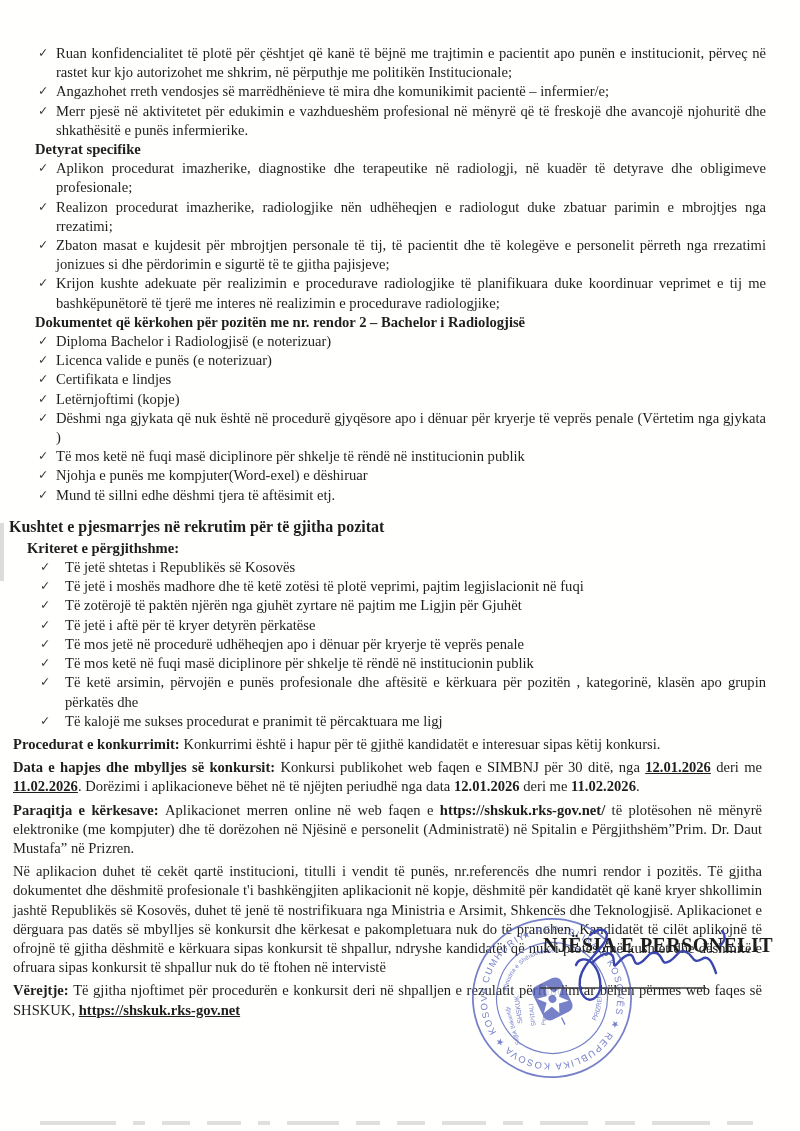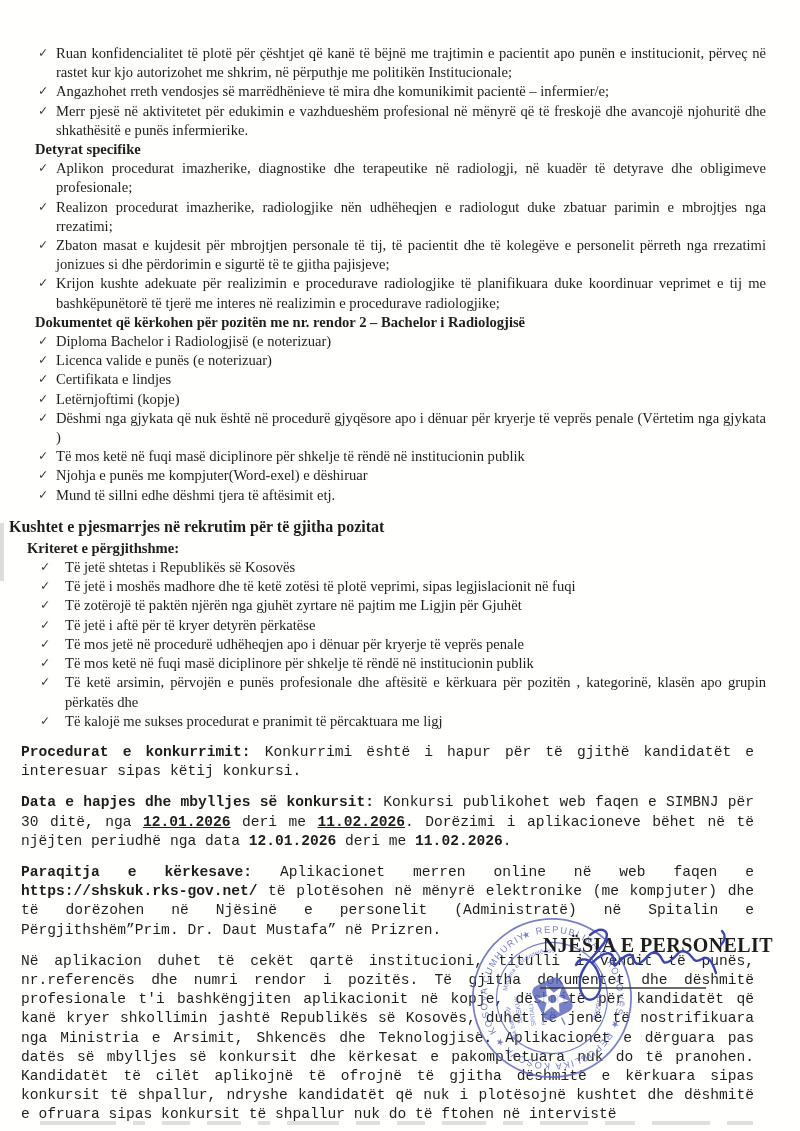--- a/index.html
+++ b/index.html
@@ -10,21 +10,21 @@
     -webkit-font-smoothing:antialiased;
   }
   ul.checklist{list-style:none;margin:0;padding:0;}
   .checklist li{position:relative;text-align:justify;}
   .checklist .check{position:absolute;left:0;top:0;font-size:12.5px;color:#3a3a3a;}
   .sec1 li{margin-left:29px;padding-left:18px;}
   .sec2 li{margin-left:31px;padding-left:25px;}
   .sec-heading{font-weight:bold;margin-left:26px;}
   .center-heading{font-weight:bold;text-align:left;margin:12px 0 2px 0;font-size:16px;line-height:20px;}
   .criteria-heading{font-weight:bold;margin-left:18px;}
-  .para{text-align:justify;margin:12px;font-family:Liberation Mono, monospace;}
+  .para{text-align:justify;margin:4px;}
   .b{font-weight:bold;}
   .u{text-decoration:underline;}
   .sig-block{position:absolute;left:0;top:903px;width:800px;height:215px;}
   .sig-label{position:absolute;left:543px;top:33px;font-weight:bold;font-size:20px;letter-spacing:.4px;white-space:nowrap;}
   .stamp{position:absolute;left:463px;top:6px;width:178px;height:178px;transform:rotate(-26deg);opacity:.82;}
   .sig-svg{position:absolute;left:526px;top:18px;width:220px;height:95px;}
   .scan-mark{position:absolute;left:0;top:523px;width:4px;height:58px;background:#9a9a9a;opacity:.35;}
   .bottom-art{position:absolute;left:40px;top:1121px;width:740px;height:6px;white-space:nowrap;overflow:hidden;}
   .bottom-art i{display:inline-block;height:4px;background:#aaaaaa;opacity:.38;margin-right:17px;vertical-align:top;}
   .bottom-art i:nth-child(1){width:76px;}
@@ -73,21 +73,21 @@
         <li><span class="check">✓</span><span>Njohja e punës me kompjuter(Word-exel) e dëshiruar</span></li>
         <li><span class="check">✓</span><span>Mund të sillni edhe dëshmi tjera të aftësimit etj.</span></li>
       </ul>
     </div>
 
   <div class="center-heading">Kushtet e pjesmarrjes në rekrutim për të gjitha pozitat</div>
 
   <div class="criteria-heading">Kriteret e përgjithshme:</div>
   <ul class="checklist sec2" id="criteriaList">
       <li><span class="check">✓</span><span>Të jetë shtetas i Republikës së Kosovës</span></li>
-      <li><span class="check">✓</span><span>Të jetë i moshës madhore dhe të ketë zotësi të plotë veprimi, sipas legjislacionit në fuqi</span></li>
+      <li><span class="check">✓</span><span>Të jetë i moshës madhore dhe të ketë zotësi të plotë veprimi, pajtim legjislacionit në fuqi</span></li>
       <li><span class="check">✓</span><span>Të zotërojë të paktën njërën nga gjuhët zyrtare në pajtim me Ligjin për Gjuhët</span></li>
       <li><span class="check">✓</span><span>Të jetë i aftë për të kryer detyrën përkatëse</span></li>
       <li><span class="check">✓</span><span>Të mos jetë në  procedurë udhëheqjen apo i dënuar për kryerje të veprës penale</span></li>
       <li><span class="check">✓</span><span>Të mos ketë në fuqi masë diciplinore për shkelje të rëndë në institucionin publik</span></li>
       <li><span class="check">✓</span><span>Të ketë arsimin, përvojën e punës profesionale dhe aftësitë e kërkuara për pozitën , kategorinë, klasën apo grupin përkatës dhe</span></li>
       <li><span class="check">✓</span><span>Të kalojë me sukses procedurat e pranimit të përcaktuara me ligj</span></li>
     </ul>
 
   <div id="paragraphs">
       <div class="para"><span class="b">Procedurat e konkurrimit: </span><span>Konkurrimi është i hapur për të gjithë kandidatët e interesuar sipas këtij konkursi.</span></div>

